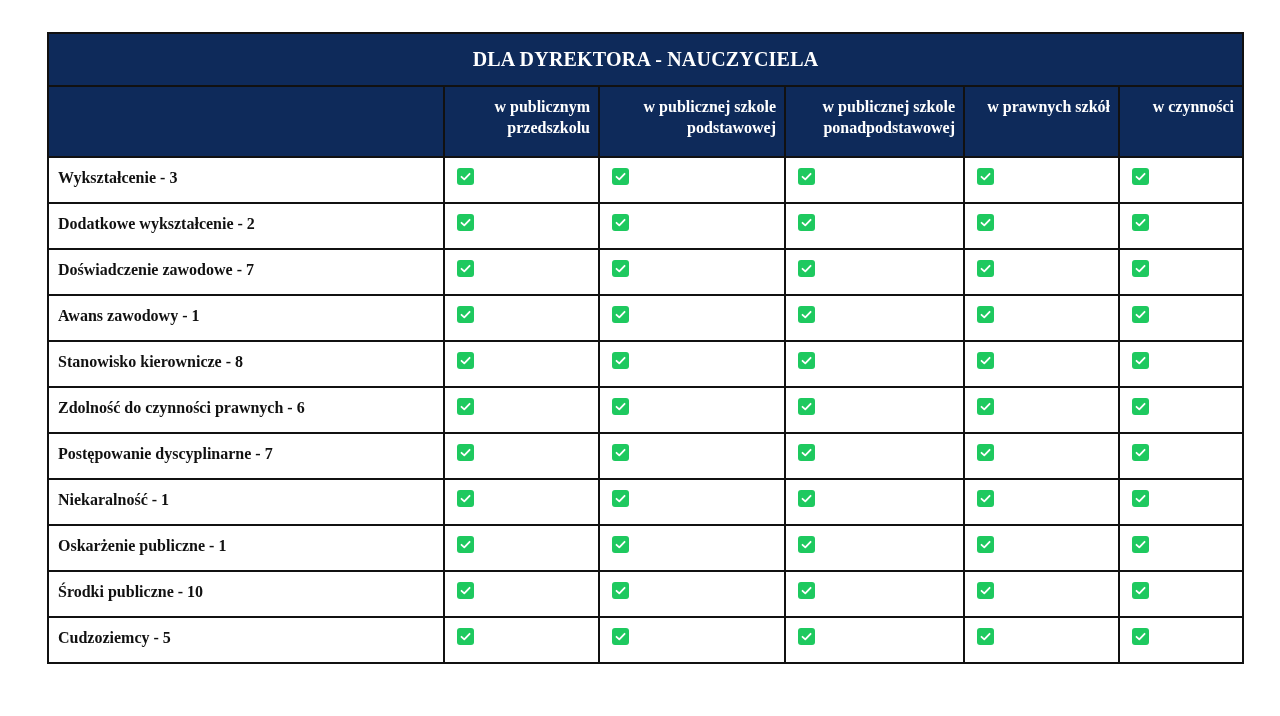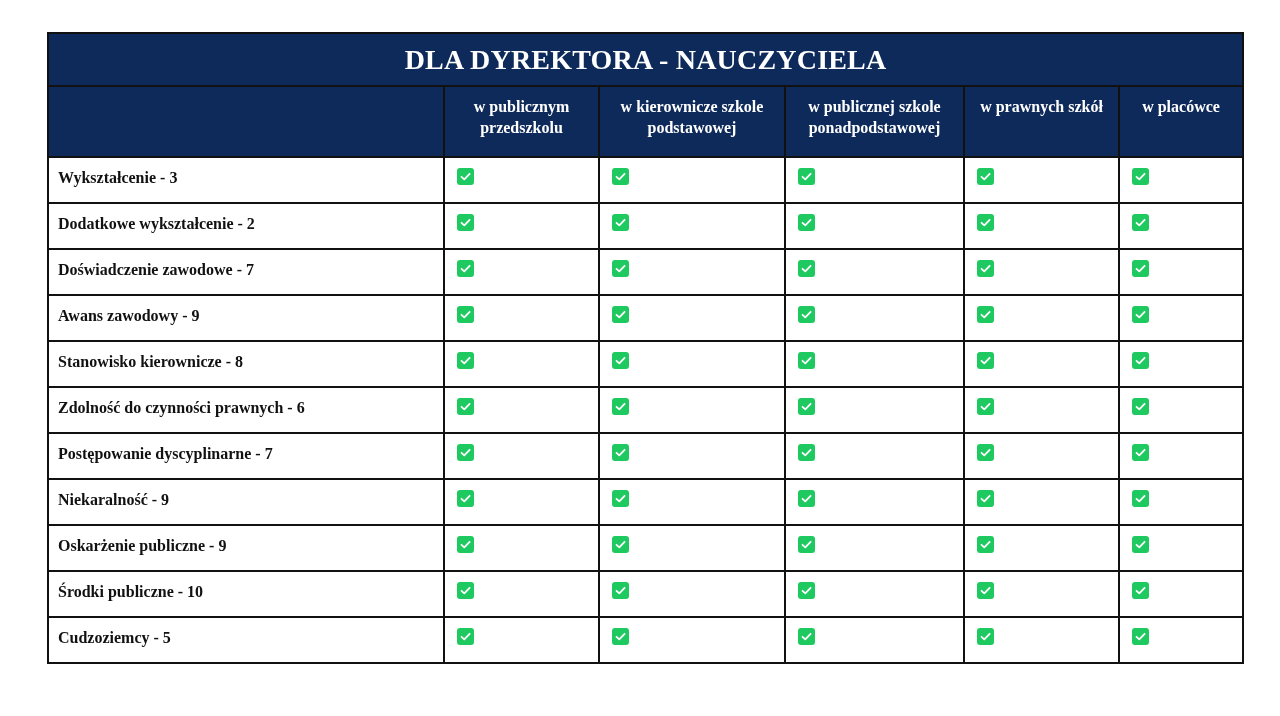--- a/index.html
+++ b/index.html
@@ -26,33 +26,33 @@
     }
     td, th {
       border: 2px solid #111111;
       padding: 0;
       vertical-align: top;
     }
     .title-row th {
       background: #0e2a5a;
       color: #ffffff;
       height: 51px;
-      font-size: 28px;
+      font-size: 20px;
       font-weight: bold;
       text-align: center;
       vertical-align: middle;
       letter-spacing: 0.2px;
     }
     .col-head th {
       background: #0e2a5a;
       color: #ffffff;
       height: 71px;
       font-size: 16px;
       font-weight: bold;
-      text-align: center;
+      text-align: right;
       line-height: 21px;
       padding: 9px 8px 0 8px;
       box-sizing: border-box;
     }
     tbody td {
       height: 46px;
       box-sizing: border-box;
       background: #ffffff;
     }
     .row-label {
@@ -91,24 +91,24 @@
       <col style="width:155px">
       <col style="width:124px">
     </colgroup>
     <thead>
       <tr class="title-row">
         <th colspan="6">DLA DYREKTORA - NAUCZYCIELA</th>
       </tr>
       <tr class="col-head">
         <th></th>
         <th>w publicznym przedszkolu</th>
-        <th>w kierownicze szkole podstawowej</th>
+        <th>w publicznej szkole podstawowej</th>
         <th>w publicznej szkole ponadpodstawowej</th>
         <th>w prawnych szkół</th>
-        <th>w placówce</th>
+        <th>w czynności</th>
       </tr>
     </thead>
     <tbody id="table-body">
         <tr>
           <td class="row-label">Wykształcenie - 3</td>
           <td class="check-cell"><span class="check" style="background: rgb(30, 201, 95);"><svg width="13" height="13" viewBox="0 0 13 13">
                 <path d="M2.5 6.8 L5.3 9.4 L10.6 3.8" fill="none" stroke="#ffffff" stroke-width="1.8" stroke-linecap="round" stroke-linejoin="round"></path>
               </svg></span></td>
           <td class="check-cell"><span class="check" style="background: rgb(30, 201, 95);"><svg width="13" height="13" viewBox="0 0 13 13">
                 <path d="M2.5 6.8 L5.3 9.4 L10.6 3.8" fill="none" stroke="#ffffff" stroke-width="1.8" stroke-linecap="round" stroke-linejoin="round"></path>
@@ -153,21 +153,21 @@
                 <path d="M2.5 6.8 L5.3 9.4 L10.6 3.8" fill="none" stroke="#ffffff" stroke-width="1.8" stroke-linecap="round" stroke-linejoin="round"></path>
               </svg></span></td>
           <td class="check-cell"><span class="check" style="background: rgb(30, 201, 95);"><svg width="13" height="13" viewBox="0 0 13 13">
                 <path d="M2.5 6.8 L5.3 9.4 L10.6 3.8" fill="none" stroke="#ffffff" stroke-width="1.8" stroke-linecap="round" stroke-linejoin="round"></path>
               </svg></span></td>
           <td class="check-cell"><span class="check" style="background: rgb(30, 201, 95);"><svg width="13" height="13" viewBox="0 0 13 13">
                 <path d="M2.5 6.8 L5.3 9.4 L10.6 3.8" fill="none" stroke="#ffffff" stroke-width="1.8" stroke-linecap="round" stroke-linejoin="round"></path>
               </svg></span></td>
         </tr>
         <tr>
-          <td class="row-label">Awans zawodowy - 9</td>
+          <td class="row-label">Awans zawodowy - 1</td>
           <td class="check-cell"><span class="check" style="background: rgb(30, 201, 95);"><svg width="13" height="13" viewBox="0 0 13 13">
                 <path d="M2.5 6.8 L5.3 9.4 L10.6 3.8" fill="none" stroke="#ffffff" stroke-width="1.8" stroke-linecap="round" stroke-linejoin="round"></path>
               </svg></span></td>
           <td class="check-cell"><span class="check" style="background: rgb(30, 201, 95);"><svg width="13" height="13" viewBox="0 0 13 13">
                 <path d="M2.5 6.8 L5.3 9.4 L10.6 3.8" fill="none" stroke="#ffffff" stroke-width="1.8" stroke-linecap="round" stroke-linejoin="round"></path>
               </svg></span></td>
           <td class="check-cell"><span class="check" style="background: rgb(30, 201, 95);"><svg width="13" height="13" viewBox="0 0 13 13">
                 <path d="M2.5 6.8 L5.3 9.4 L10.6 3.8" fill="none" stroke="#ffffff" stroke-width="1.8" stroke-linecap="round" stroke-linejoin="round"></path>
               </svg></span></td>
           <td class="check-cell"><span class="check" style="background: rgb(30, 201, 95);"><svg width="13" height="13" viewBox="0 0 13 13">
@@ -225,39 +225,39 @@
                 <path d="M2.5 6.8 L5.3 9.4 L10.6 3.8" fill="none" stroke="#ffffff" stroke-width="1.8" stroke-linecap="round" stroke-linejoin="round"></path>
               </svg></span></td>
           <td class="check-cell"><span class="check" style="background: rgb(30, 201, 95);"><svg width="13" height="13" viewBox="0 0 13 13">
                 <path d="M2.5 6.8 L5.3 9.4 L10.6 3.8" fill="none" stroke="#ffffff" stroke-width="1.8" stroke-linecap="round" stroke-linejoin="round"></path>
               </svg></span></td>
           <td class="check-cell"><span class="check" style="background: rgb(30, 201, 95);"><svg width="13" height="13" viewBox="0 0 13 13">
                 <path d="M2.5 6.8 L5.3 9.4 L10.6 3.8" fill="none" stroke="#ffffff" stroke-width="1.8" stroke-linecap="round" stroke-linejoin="round"></path>
               </svg></span></td>
         </tr>
         <tr>
-          <td class="row-label">Niekaralność - 9</td>
-          <td class="check-cell"><span class="check" style="background: rgb(30, 201, 95);"><svg width="13" height="13" viewBox="0 0 13 13">
-                <path d="M2.5 6.8 L5.3 9.4 L10.6 3.8" fill="none" stroke="#ffffff" stroke-width="1.8" stroke-linecap="round" stroke-linejoin="round"></path>
-              </svg></span></td>
-          <td class="check-cell"><span class="check" style="background: rgb(30, 201, 95);"><svg width="13" height="13" viewBox="0 0 13 13">
-                <path d="M2.5 6.8 L5.3 9.4 L10.6 3.8" fill="none" stroke="#ffffff" stroke-width="1.8" stroke-linecap="round" stroke-linejoin="round"></path>
-              </svg></span></td>
-          <td class="check-cell"><span class="check" style="background: rgb(30, 201, 95);"><svg width="13" height="13" viewBox="0 0 13 13">
-                <path d="M2.5 6.8 L5.3 9.4 L10.6 3.8" fill="none" stroke="#ffffff" stroke-width="1.8" stroke-linecap="round" stroke-linejoin="round"></path>
-              </svg></span></td>
-          <td class="check-cell"><span class="check" style="background: rgb(30, 201, 95);"><svg width="13" height="13" viewBox="0 0 13 13">
-                <path d="M2.5 6.8 L5.3 9.4 L10.6 3.8" fill="none" stroke="#ffffff" stroke-width="1.8" stroke-linecap="round" stroke-linejoin="round"></path>
-              </svg></span></td>
-          <td class="check-cell"><span class="check" style="background: rgb(30, 201, 95);"><svg width="13" height="13" viewBox="0 0 13 13">
-                <path d="M2.5 6.8 L5.3 9.4 L10.6 3.8" fill="none" stroke="#ffffff" stroke-width="1.8" stroke-linecap="round" stroke-linejoin="round"></path>
-              </svg></span></td>
-        </tr>
-        <tr>
-          <td class="row-label">Oskarżenie publiczne - 9</td>
+          <td class="row-label">Niekaralność - 1</td>
+          <td class="check-cell"><span class="check" style="background: rgb(30, 201, 95);"><svg width="13" height="13" viewBox="0 0 13 13">
+                <path d="M2.5 6.8 L5.3 9.4 L10.6 3.8" fill="none" stroke="#ffffff" stroke-width="1.8" stroke-linecap="round" stroke-linejoin="round"></path>
+              </svg></span></td>
+          <td class="check-cell"><span class="check" style="background: rgb(30, 201, 95);"><svg width="13" height="13" viewBox="0 0 13 13">
+                <path d="M2.5 6.8 L5.3 9.4 L10.6 3.8" fill="none" stroke="#ffffff" stroke-width="1.8" stroke-linecap="round" stroke-linejoin="round"></path>
+              </svg></span></td>
+          <td class="check-cell"><span class="check" style="background: rgb(30, 201, 95);"><svg width="13" height="13" viewBox="0 0 13 13">
+                <path d="M2.5 6.8 L5.3 9.4 L10.6 3.8" fill="none" stroke="#ffffff" stroke-width="1.8" stroke-linecap="round" stroke-linejoin="round"></path>
+              </svg></span></td>
+          <td class="check-cell"><span class="check" style="background: rgb(30, 201, 95);"><svg width="13" height="13" viewBox="0 0 13 13">
+                <path d="M2.5 6.8 L5.3 9.4 L10.6 3.8" fill="none" stroke="#ffffff" stroke-width="1.8" stroke-linecap="round" stroke-linejoin="round"></path>
+              </svg></span></td>
+          <td class="check-cell"><span class="check" style="background: rgb(30, 201, 95);"><svg width="13" height="13" viewBox="0 0 13 13">
+                <path d="M2.5 6.8 L5.3 9.4 L10.6 3.8" fill="none" stroke="#ffffff" stroke-width="1.8" stroke-linecap="round" stroke-linejoin="round"></path>
+              </svg></span></td>
+        </tr>
+        <tr>
+          <td class="row-label">Oskarżenie publiczne - 1</td>
           <td class="check-cell"><span class="check" style="background: rgb(30, 201, 95);"><svg width="13" height="13" viewBox="0 0 13 13">
                 <path d="M2.5 6.8 L5.3 9.4 L10.6 3.8" fill="none" stroke="#ffffff" stroke-width="1.8" stroke-linecap="round" stroke-linejoin="round"></path>
               </svg></span></td>
           <td class="check-cell"><span class="check" style="background: rgb(30, 201, 95);"><svg width="13" height="13" viewBox="0 0 13 13">
                 <path d="M2.5 6.8 L5.3 9.4 L10.6 3.8" fill="none" stroke="#ffffff" stroke-width="1.8" stroke-linecap="round" stroke-linejoin="round"></path>
               </svg></span></td>
           <td class="check-cell"><span class="check" style="background: rgb(30, 201, 95);"><svg width="13" height="13" viewBox="0 0 13 13">
                 <path d="M2.5 6.8 L5.3 9.4 L10.6 3.8" fill="none" stroke="#ffffff" stroke-width="1.8" stroke-linecap="round" stroke-linejoin="round"></path>
               </svg></span></td>
           <td class="check-cell"><span class="check" style="background: rgb(30, 201, 95);"><svg width="13" height="13" viewBox="0 0 13 13">

